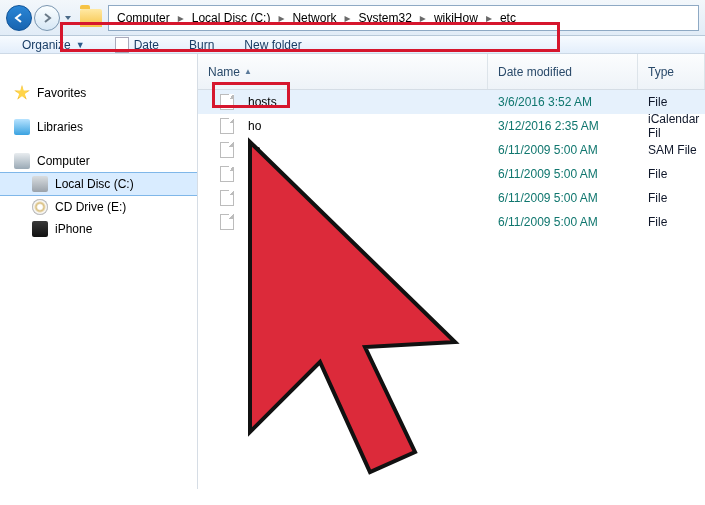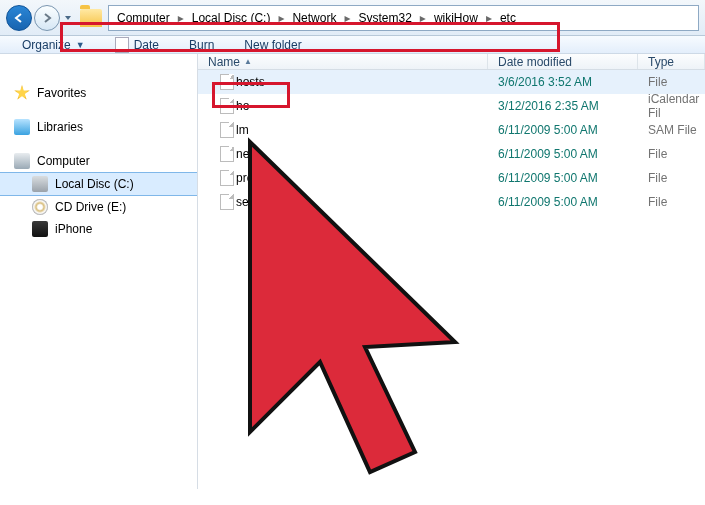--- a/index.html
+++ b/index.html
@@ -39,30 +39,30 @@
 .home{ background:linear-gradient(#c7b5e8,#7e5ec0); border-radius:2px;}
 .comp{ background:linear-gradient(#e8ecef,#9aa9b5); border-radius:2px;}
 .disc{ background:linear-gradient(#d9dde0,#9aa2aa); border-radius:2px;}
 .disc.green::after{content:"";display:block;width:6px;height:6px;background:#3ab53a;border-radius:50%;position:relative;left:9px;top:9px;}
 .cd{ background:radial-gradient(circle,#fff 20%,#d7bc7a 35%,#fff 55%,#a4a4a4 70%); border-radius:50%;}
 .phone{ background:linear-gradient(#3a3a3a,#111); border-radius:2px;}
 .net{ background:radial-gradient(circle,#8ed0ff,#1a74c4); border-radius:50%;}
 
 
 .filepane { flex:1; background:#fff; position:relative; }
-.cols { display:flex; height:16px; background:linear-gradient(#fcfdfe,#eef3f8); border-bottom:1px solid #d5dde5; }
+.cols { display:flex; height:36px; background:linear-gradient(#fcfdfe,#eef3f8); border-bottom:1px solid #d5dde5; }
 .col { padding:5px 10px; border-right:1px solid #dde4ea; color:#2a4a6a; display:flex; align-items:center; gap:4px;}
 .col.name{ width:290px; } .col.date{ width:150px; } .col.type{ flex:1; }
 .sort-caret{ font-size:8px; color:#5a7a9a; }
 .rows { }
 .row { display:flex; height:24px; align-items:center; }
 .row.selected { background:#e6f1fc; }
-.cell-name { width:290px; padding-left:22px; display:flex; align-items:center; gap:2px; }
+.cell-name { width:290px; padding-left:22px; display:flex; align-items:center; gap:14px; }
 .cell-date { width:150px; padding-left:10px; color:#0f766e;}
-.cell-type { flex:1; padding-left:10px; color:#737373;}
+.cell-type { flex:1; padding-left:10px; color:#0f172a;}
 .file-ic { width:14px; height:16px; background:#fff; border:1px solid #bcbcbc; position:relative;}
 .file-ic::after{content:"";position:absolute;right:-1px;top:-1px;width:5px;height:5px;background:linear-gradient(135deg,#fff 50%,#bcbcbc 50%);}
 .hosts-highlight { position:absolute; left:14px; top:28px; width:78px; height:26px; border:3px solid #d6162d; z-index:5; pointer-events:none;}
 
 
 .big-cursor { position:absolute; left:190px; top:132px; z-index:20; pointer-events:none; }
 </style>
 </head>
 <body>
 

